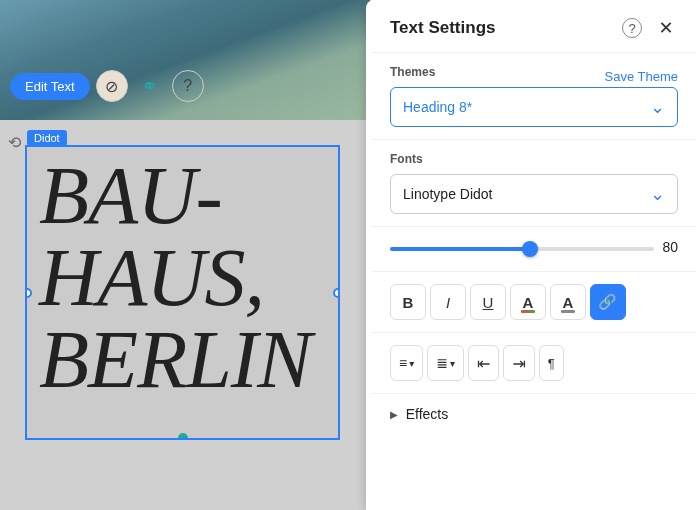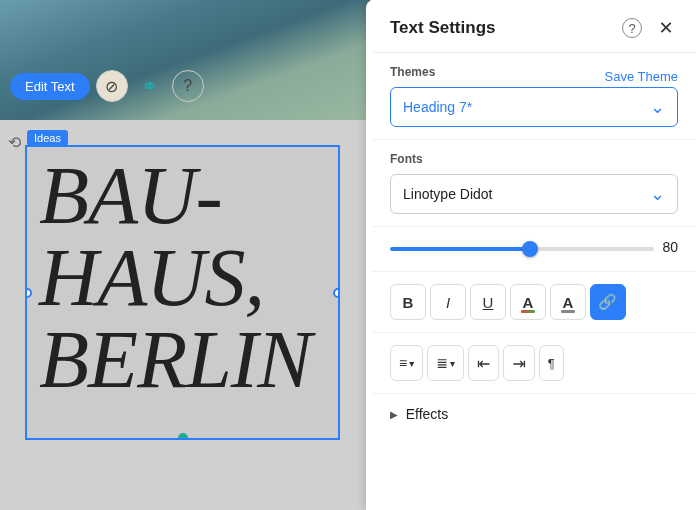--- a/index.html
+++ b/index.html
@@ -363,21 +363,21 @@
     <button class="icon-btn green">
       <span style="font-size:20px;">⚭</span>
     </button>
     <button class="icon-btn" style="border:1.5px solid #ccc; border-radius:50%;">
       <span>?</span>
     </button>
   </div>
 
   <div class="undo-icon">⟲</div>
 
-  <div class="text-tag">Ideas</div>
+  <div class="text-tag">Didot</div>
 
   <div class="text-box">
     <div class="handle left-mid"></div>
     <div class="handle right-mid"></div>
     <div class="handle bottom-mid"></div>
     <div class="text-content">BAU-<br>HAUS,<br>BERLIN</div>
   </div>
 </div>
 
 <div class="right-panel">
@@ -393,21 +393,21 @@
       </button>
     </div>
   </div>
 
   <div class="section">
     <div class="section-row">
       <span class="section-label">Themes</span>
       <button class="save-theme-btn">Save Theme</button>
     </div>
     <div class="theme-selector">
-      <span class="theme-value">Heading 7*</span>
+      <span class="theme-value">Heading 8*</span>
       <span class="chevron-icon">⌄</span>
     </div>
   </div>
 
   <div class="section">
     <div class="section-label">Fonts</div>
     <div class="font-selector">
       <span class="font-value">Linotype Didot</span>
       <span style="color:#2d7ff9; font-size:18px;">⌄</span>
     </div>

